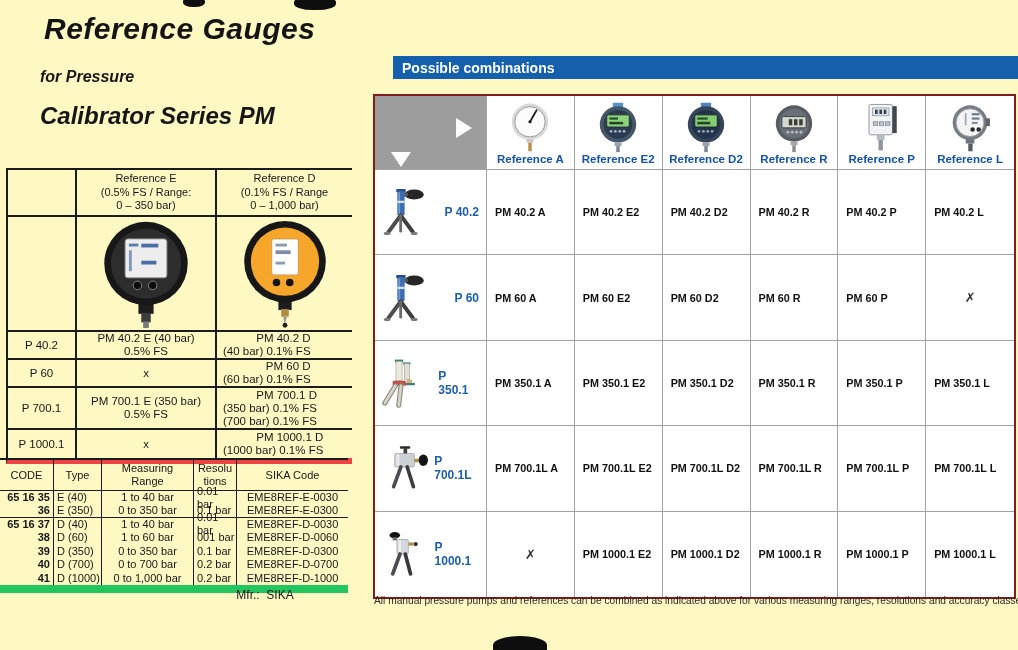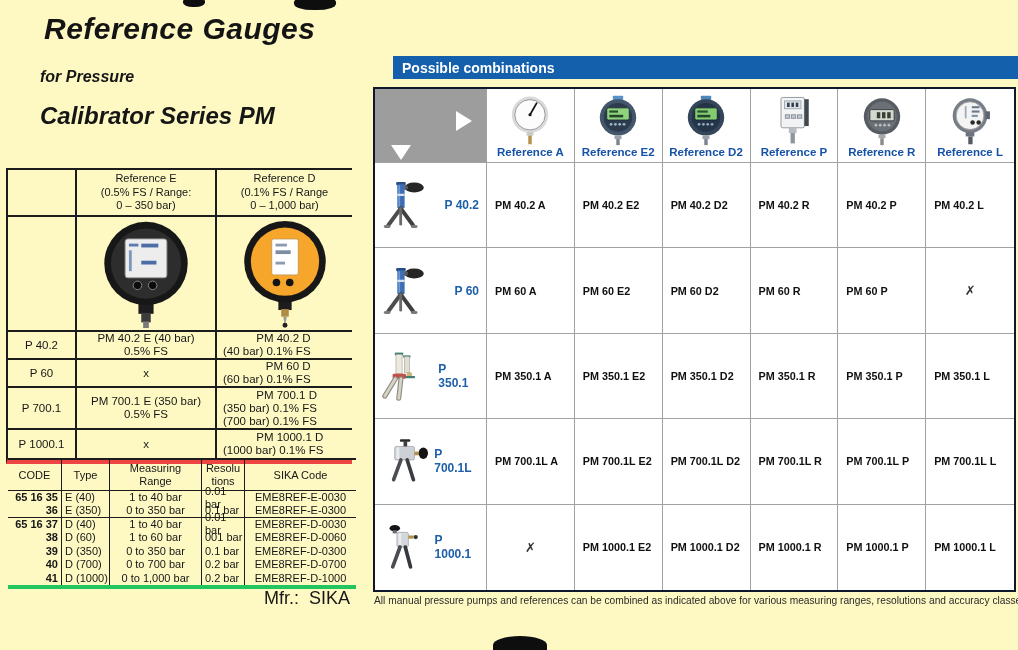--- a/index.html
+++ b/index.html
@@ -22,41 +22,41 @@
              grid-template-rows:47px 115px 28px 28px 42px 28px;
              border-top:2px solid #1c1c1c;border-left:2px solid #1c1c1c;border-bottom:6px solid #ef4444;}
   .ref-table>div{box-sizing:border-box;display:flex;align-items:center;justify-content:center;
                  font-size:11.5px;line-height:13px;border-bottom:2px solid #1c1c1c;}
   .ref-table>div:not(:nth-child(3n)){border-right:2px solid #1c1c1c;}
   .ref-table>div.lastrow{border-bottom:none;}
   .ref-table .hdr{font-size:11px;line-height:13.5px;text-align:center;}
   .ref-table .dcell{justify-content:flex-start;text-align:right;padding-left:6px;}
   .ref-table .ecell{text-align:center;}
   
-  .code-table{position:absolute;left:8px;top:458px;width:348px;display:grid;
+  .code-table{position:absolute;left:0;top:458px;width:348px;display:grid;
               grid-template-columns:54px 48px 92px 43px 111px;
               grid-template-rows:31px repeat(7,13.4px);
-              border-top:2px solid #1c1c1c;border-bottom:4px solid #22c55e;}
+              border-top:2px solid #1c1c1c;border-bottom:8px solid #22c55e;}
   .code-table>div{box-sizing:border-box;font-size:11px;line-height:13px;display:flex;align-items:center;}
   .code-table>div:not(:nth-child(5n)){border-right:1px solid #1c1c1c;}
   .code-table .cth{border-bottom:1px solid #1c1c1c;justify-content:center;text-align:center;line-height:13px;}
   .code-table .hline{border-bottom:1px solid #1c1c1c;}
   .code-table .num{justify-content:flex-end;padding-right:3px;font-weight:700;}
   .code-table .typ{justify-content:flex-start;padding-left:3px;}
   .code-table .rng{justify-content:center;}
   .code-table .res{justify-content:flex-start;padding-left:3px;}
   .code-table .sik{justify-content:center;}
-  .mfr{position:absolute;left:180px;top:588px;width:170px;text-align:right;font-size:18px;white-space:pre;}
+  .mfr{position:absolute;left:180px;top:588px;width:170px;text-align:center;font-size:12px;white-space:pre;}
   
   .combo-bar{position:absolute;left:373px;top:56px;width:640px;height:23px;background:#1560ac;
              color:#ffffff;font-size:14px;font-weight:700;display:flex;align-items:center;
              padding-left:9px;box-sizing:border-box;margin-left:20px;}
-  .combo-table{position:absolute;left:373px;top:87px;width:639px;height:501px;display:grid;
+  .combo-table{position:absolute;left:373px;top:94px;width:639px;height:501px;display:grid;
                grid-template-columns:112px repeat(6,1fr);grid-template-rows:74px repeat(5,1fr);
-               border:2px solid #0f172a;background:#ffffff;}
+               border:2px solid #7f1d1d;background:#ffffff;}
   .combo-table>div{box-sizing:border-box;position:relative;border-right:1px solid #a2a2a2;
                    border-bottom:1px solid #a2a2a2;}
   .combo-table>div:nth-child(7n){border-right:none;}
   .combo-table>div.lastrow{border-bottom:none;}
   .corner{background:#9d9d9d;}
   .tri-right{position:absolute;right:14px;top:22px;width:0;height:0;
              border-top:10px solid transparent;border-bottom:10px solid transparent;border-left:16px solid #ffffff;}
   .tri-down{position:absolute;left:16px;bottom:2px;width:0;height:0;
             border-left:10px solid transparent;border-right:10px solid transparent;border-top:15px solid #ffffff;}
   .combo-h{display:flex;flex-direction:column;align-items:center;}
@@ -255,51 +255,51 @@
         <circle cx="30" cy="35" r="1.6" fill="#90a9bd"></circle>
           <circle cx="35" cy="35" r="1.6" fill="#90a9bd"></circle>
         <rect x="24" y="48" width="8" height="4" fill="#9aa2ab"></rect>
         <rect x="26" y="52" width="4" height="7" fill="#7d858e"></rect>
       </svg>
       <div class="hlabel">Reference D2</div>
     </div>
 
     <div class="combo-h">
       <svg width="56" height="52" viewBox="0 0 56 60">
-        <rect x="13" y="4" width="27" height="35" rx="2" fill="#f2f3f5" stroke="#878d95"></rect>
-        <rect x="40" y="6" width="5" height="31" fill="#41474f"></rect>
-        <rect x="17" y="8" width="19" height="9" fill="#dde3ea" stroke="#9aa2ac"></rect>
-        <rect x="20" y="10" width="3" height="5" fill="#37404a"></rect>
-        <rect x="25" y="10" width="3" height="5" fill="#37404a"></rect>
-        <rect x="30" y="10" width="3" height="5" fill="#37404a"></rect>
-        <rect x="18" y="24" width="5" height="4" fill="#c2c9d2" stroke="#848b94"></rect>
-        <rect x="25" y="24" width="5" height="4" fill="#c2c9d2" stroke="#848b94"></rect>
-        <rect x="32" y="24" width="5" height="4" fill="#c2c9d2" stroke="#848b94"></rect>
-        <rect x="22" y="39" width="9" height="6" fill="#b8bcc2"></rect>
-        <rect x="24" y="45" width="5" height="12" fill="#8f959c"></rect>
-      </svg>
-      <div class="hlabel">Reference P</div>
-    </div>
-
-    <div class="combo-h">
-      <svg width="56" height="52" viewBox="0 0 56 60">
         <circle cx="28" cy="26" r="21" fill="#575c63"></circle>
         <circle cx="28" cy="26" r="17" fill="#6b7077"></circle>
         <rect x="14" y="18" width="28" height="13" rx="1.5" fill="#d4d9cf" stroke="#2e3237"></rect>
         <rect x="22" y="21" width="4" height="7" fill="#3a3f36"></rect>
         <rect x="28" y="21" width="4" height="7" fill="#3a3f36"></rect>
         <rect x="34" y="21" width="4" height="7" fill="#3a3f36"></rect>
         <circle cx="21" cy="36" r="1.6" fill="#b9bec4"></circle>
           <circle cx="26" cy="36" r="1.6" fill="#b9bec4"></circle>
         <circle cx="31" cy="36" r="1.6" fill="#b9bec4"></circle>
           <circle cx="36" cy="36" r="1.6" fill="#b9bec4"></circle>
         <rect x="24" y="47" width="8" height="4" fill="#a8a8a8"></rect>
         <rect x="26" y="51" width="4" height="8" fill="#8c8c8c"></rect>
       </svg>
       <div class="hlabel">Reference R</div>
+    </div>
+
+    <div class="combo-h">
+      <svg width="56" height="52" viewBox="0 0 56 60">
+        <rect x="13" y="4" width="27" height="35" rx="2" fill="#f2f3f5" stroke="#878d95"></rect>
+        <rect x="40" y="6" width="5" height="31" fill="#41474f"></rect>
+        <rect x="17" y="8" width="19" height="9" fill="#dde3ea" stroke="#9aa2ac"></rect>
+        <rect x="20" y="10" width="3" height="5" fill="#37404a"></rect>
+        <rect x="25" y="10" width="3" height="5" fill="#37404a"></rect>
+        <rect x="30" y="10" width="3" height="5" fill="#37404a"></rect>
+        <rect x="18" y="24" width="5" height="4" fill="#c2c9d2" stroke="#848b94"></rect>
+        <rect x="25" y="24" width="5" height="4" fill="#c2c9d2" stroke="#848b94"></rect>
+        <rect x="32" y="24" width="5" height="4" fill="#c2c9d2" stroke="#848b94"></rect>
+        <rect x="22" y="39" width="9" height="6" fill="#b8bcc2"></rect>
+        <rect x="24" y="45" width="5" height="12" fill="#8f959c"></rect>
+      </svg>
+      <div class="hlabel">Reference P</div>
     </div>
 
     <div class="combo-h">
       <svg width="56" height="52" viewBox="0 0 56 60">
         <circle cx="28" cy="25" r="20" fill="#767d86"></circle>
         <circle cx="28" cy="25" r="16" fill="#f4f4f4" stroke="#9a9a9a"></circle>
         <rect x="30" y="14" width="9" height="2.5" fill="#6b7a8c"></rect>
         <rect x="30" y="19" width="9" height="2.5" fill="#6b7a8c"></rect>
         <rect x="30" y="24" width="7" height="2.5" fill="#8392a3"></rect>
         <rect x="22" y="14" width="2" height="14" fill="#9aa7b5"></rect>

